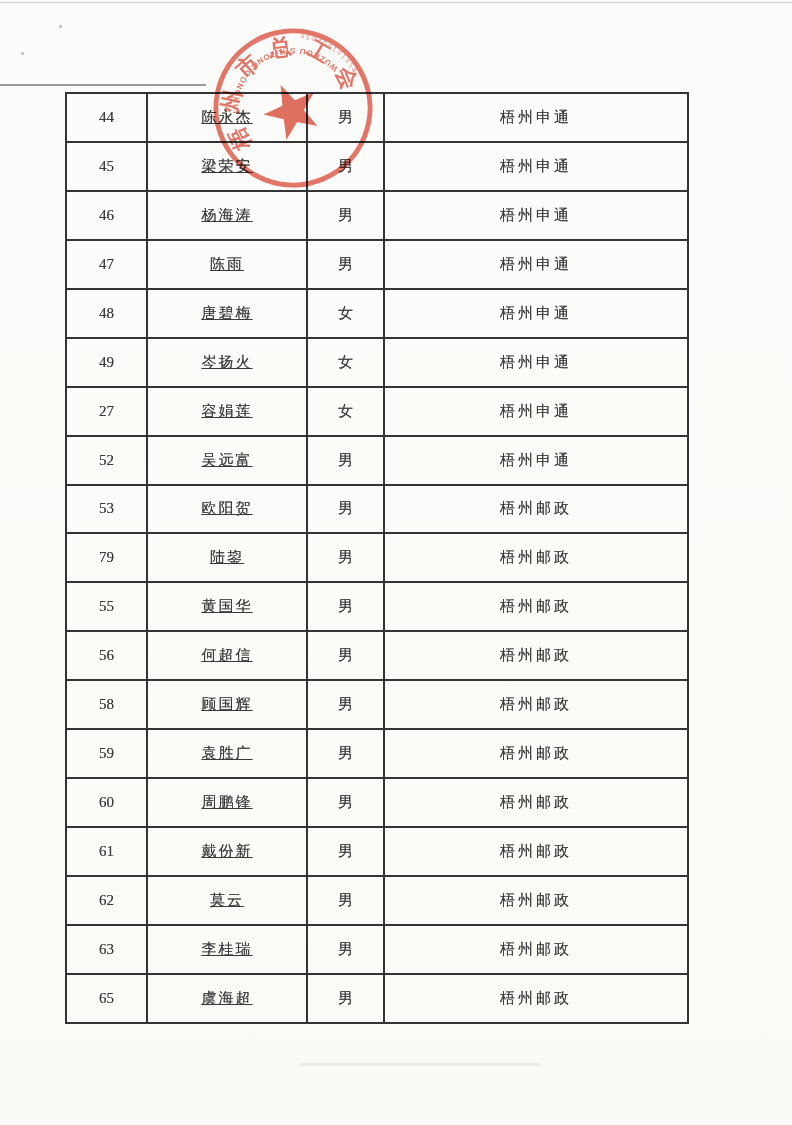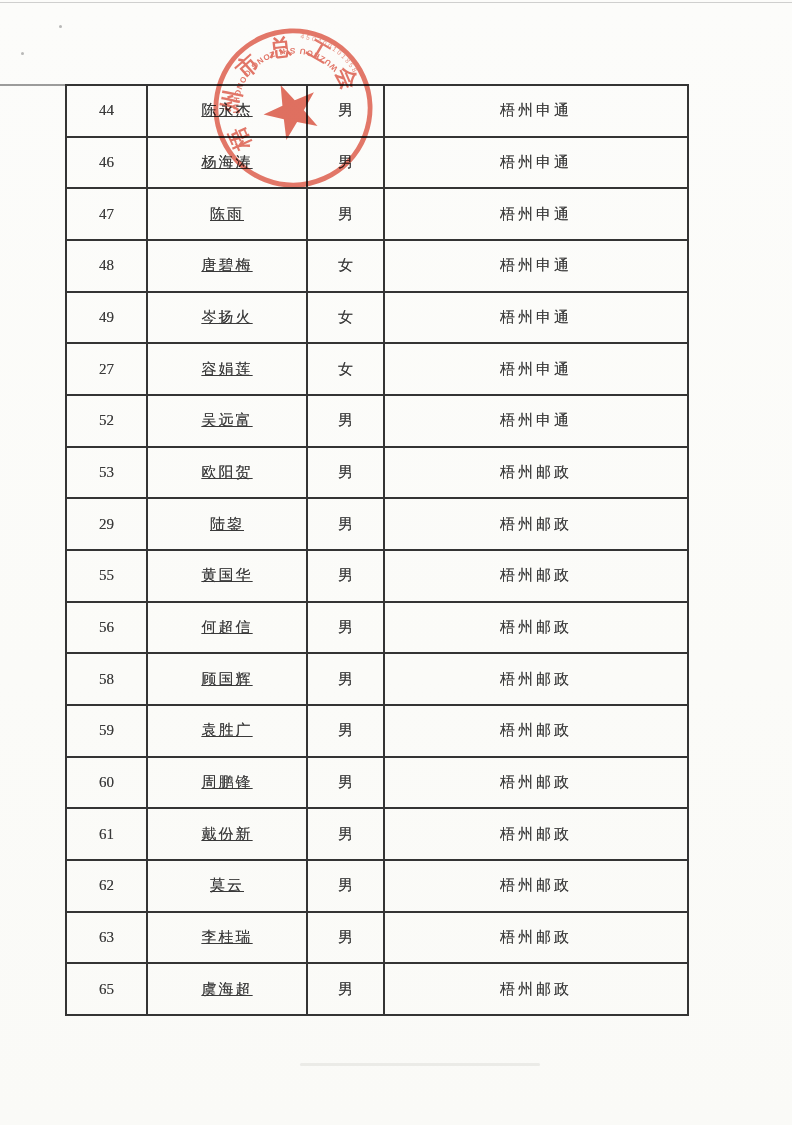--- a/index.html
+++ b/index.html
@@ -15,21 +15,21 @@
     position: relative;
     width: 792px;
     height: 1125px;
     background: linear-gradient(180deg, #fcfcfa 0%, #fbfbf8 60%, #fafaf7 100%);
   }
 
   
   table.roster {
     position: absolute;
     left: 65px;
-    top: 84px;
+    top: 92px;
     width: 622px;
     height: 932px;
     border-collapse: collapse;
     table-layout: fixed;
   }
   table.roster td {
     border: 2px solid #343434;
     text-align: center;
     vertical-align: middle;
     font-size: 15px;
@@ -94,20 +94,26 @@
       <col style="width:304px">
     </colgroup>
     <tbody>
         <tr>
           <td class="cell-no">44</td>
           <td class="cell-name">陈永杰</td>
           <td class="cell-gender">男</td>
           <td class="cell-company">梧州申通</td>
         </tr>
         <tr>
+          <td class="cell-no">45</td>
+          <td class="cell-name">梁荣安</td>
+          <td class="cell-gender">男</td>
+          <td class="cell-company">梧州申通</td>
+        </tr>
+        <tr>
           <td class="cell-no">46</td>
           <td class="cell-name">杨海涛</td>
           <td class="cell-gender">男</td>
           <td class="cell-company">梧州申通</td>
         </tr>
         <tr>
           <td class="cell-no">47</td>
           <td class="cell-name">陈雨</td>
           <td class="cell-gender">男</td>
           <td class="cell-company">梧州申通</td>
@@ -136,21 +142,21 @@
           <td class="cell-gender">男</td>
           <td class="cell-company">梧州申通</td>
         </tr>
         <tr>
           <td class="cell-no">53</td>
           <td class="cell-name">欧阳贺</td>
           <td class="cell-gender">男</td>
           <td class="cell-company">梧州邮政</td>
         </tr>
         <tr>
-          <td class="cell-no">29</td>
+          <td class="cell-no">79</td>
           <td class="cell-name">陆鋆</td>
           <td class="cell-gender">男</td>
           <td class="cell-company">梧州邮政</td>
         </tr>
         <tr>
           <td class="cell-no">55</td>
           <td class="cell-name">黄国华</td>
           <td class="cell-gender">男</td>
           <td class="cell-company">梧州邮政</td>
         </tr>

